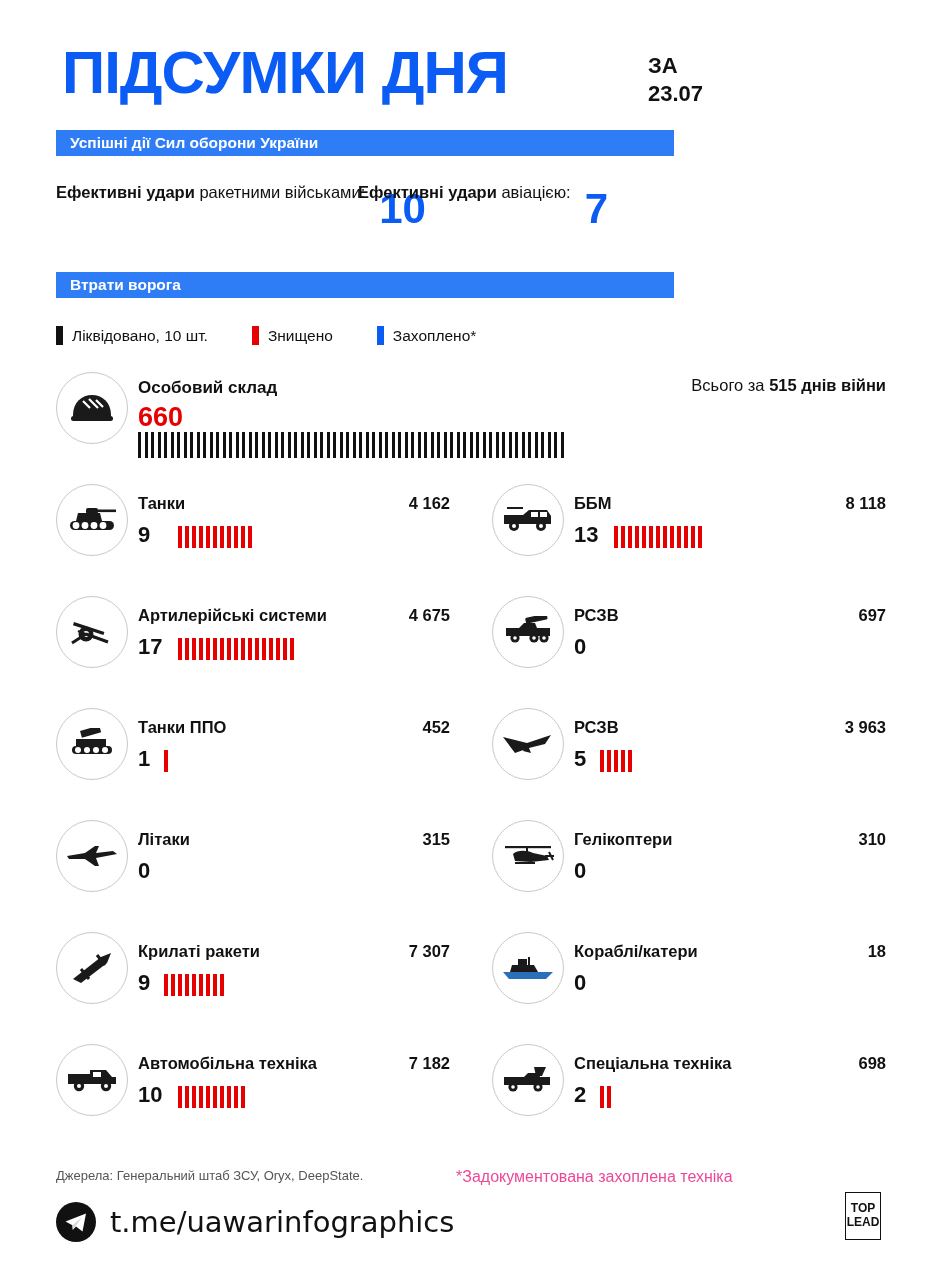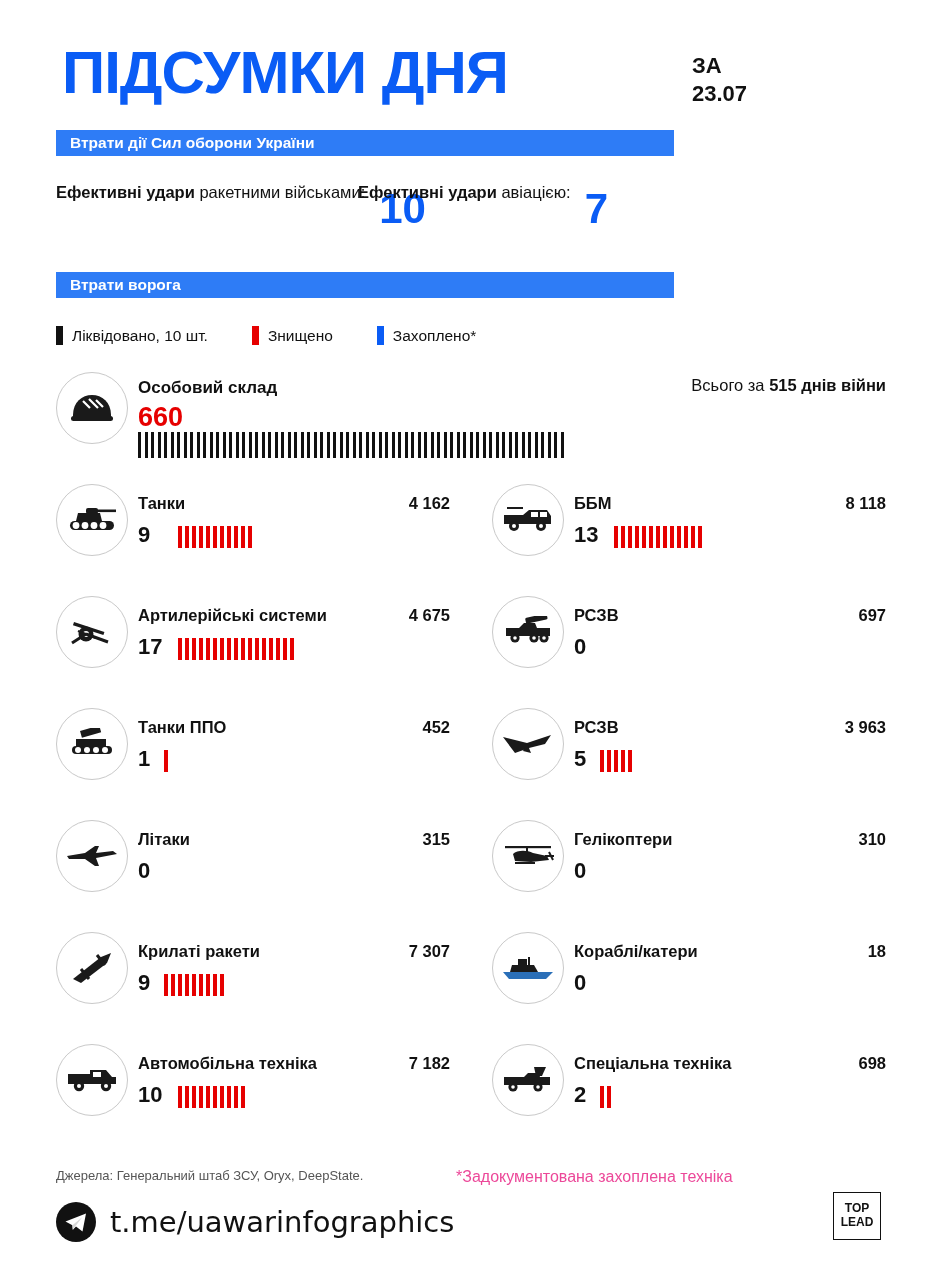--- a/index.html
+++ b/index.html
@@ -30,21 +30,21 @@
 
   .title {
     position: absolute; left: 62px; top: 38px;
     font-size: 60px; font-weight: bold;
     color: #0a5cf5; letter-spacing: -1px;
     white-space: nowrap;
   }
   .title-date {
     position: absolute; left: 648px; top: 52px;
     font-size: 22px; font-weight: bold; color: #111;
-    line-height: 1.25; text-align: left; margin-left: 44px;
+    line-height: 1.25; text-align: left;
   }
 
   .bar {
     position: absolute; left: 56px;
     height: 26px; background: #2e7cf6;
     color: #fff; font-weight: bold; font-size: 15.5px;
     display: flex; align-items: center;
     padding-left: 14px;
   }
   .bar.b1 { top: 130px; width: 618px; }
@@ -114,38 +114,38 @@
   .src { position: absolute; left: 56px; top: 1168px; font-size: 13px; color: #555; }
   .note { position: absolute; left: 456px; top: 1168px; font-size: 16px; color: #ec4899; }
   .tg { position: absolute; left: 56px; top: 1202px; display: flex; align-items: center; }
   .tg .tg-circle {
     width: 40px; height: 40px; border-radius: 50%; background: #111;
     display:flex; align-items:center; justify-content:center; margin-right: 14px;
   }
   .tg .tg-text { font-size: 29px; color: #111; font-family: "DejaVu Sans", sans-serif; }
   .toplead {
     position: absolute; right: 56px; top: 1192px;
-    width: 48px; height: 48px; border: 1.5px solid #111;
+    width: 36px; height: 48px; border: 1.5px solid #111;
     font-size: 12px; font-weight: bold; line-height: 1.15;
     display:flex; flex-direction: column; align-items:center; justify-content:center;
   }
 </style>
 </head>
 <body>
 
 <div class="page">
 
 
   <div class="title">ПІДСУМКИ ДНЯ</div>
   <div class="title-date">
     <div>ЗА</div>
     <div>23.07</div>
   </div>
 
-  <div class="bar b1">Втрати дії Сил оборони України</div>
+  <div class="bar b1">Успішні дії Сил оборони України</div>
 
   <div class="strike" id="strike1">
     <div class="txt">
       <b>Ефективні удари</b><span> ракетними військами:</span>
     </div>
     <div class="num">10</div>
   </div>
 
   <div class="strike" id="strike2">
     <div class="txt">

